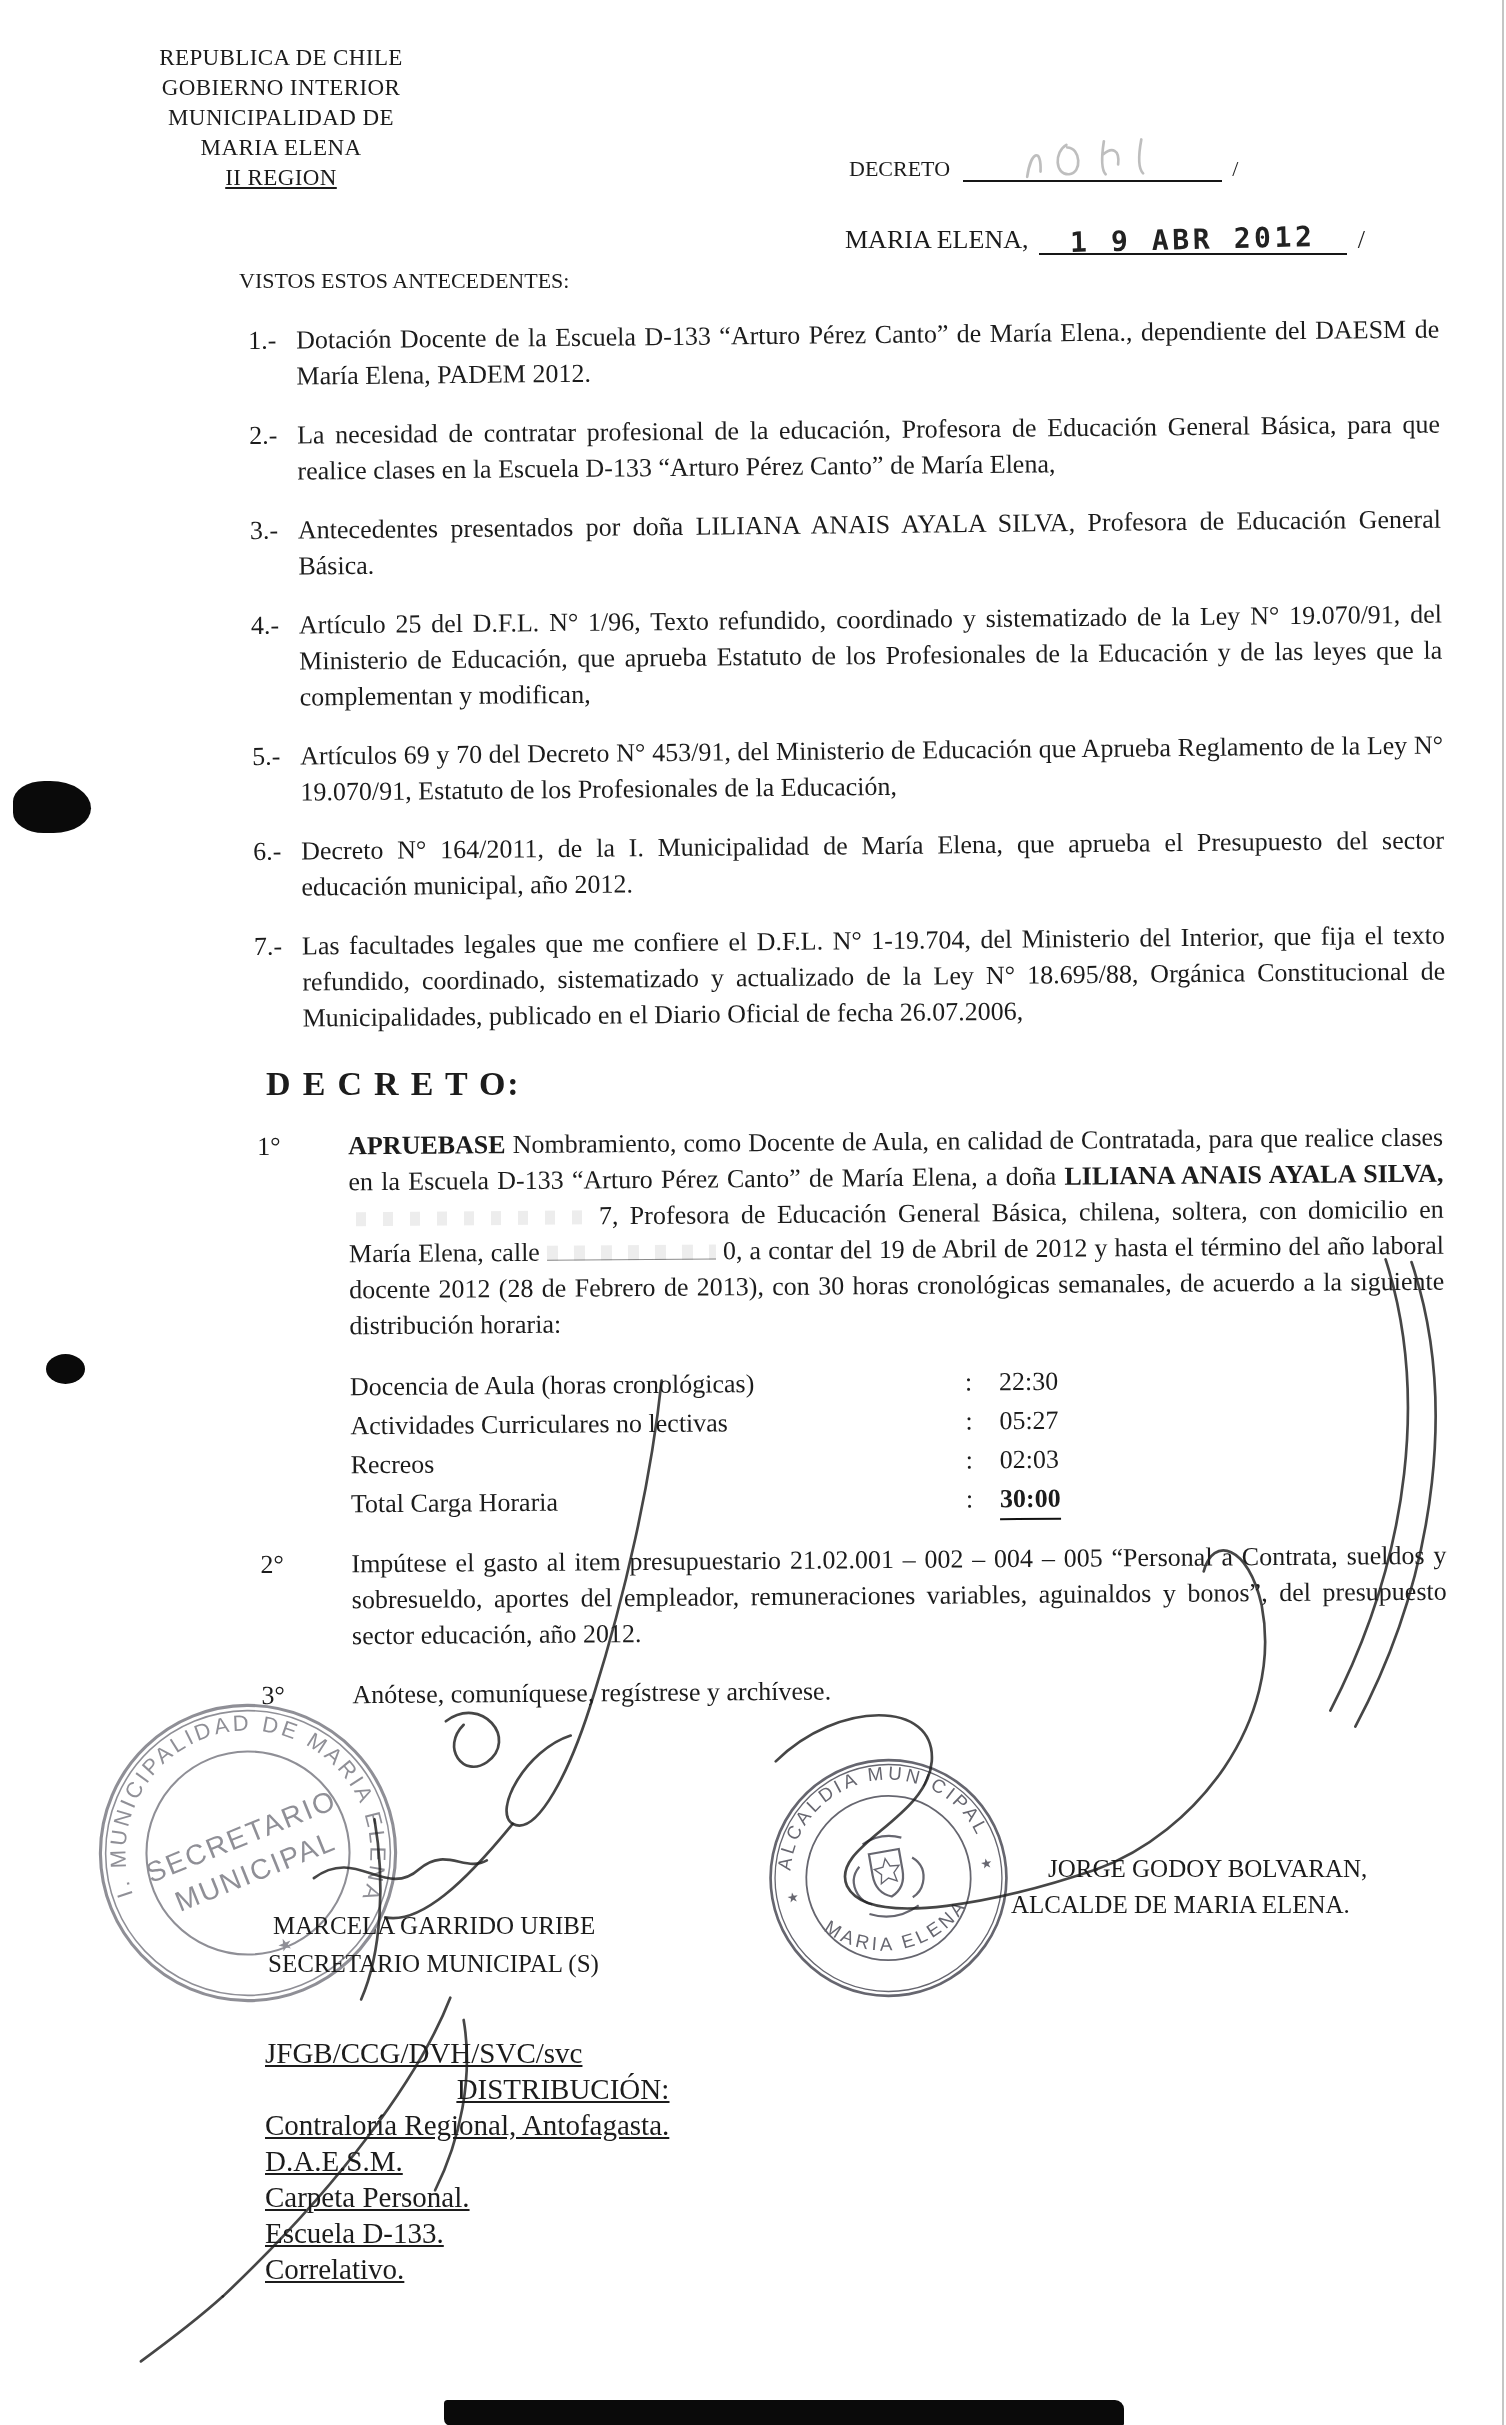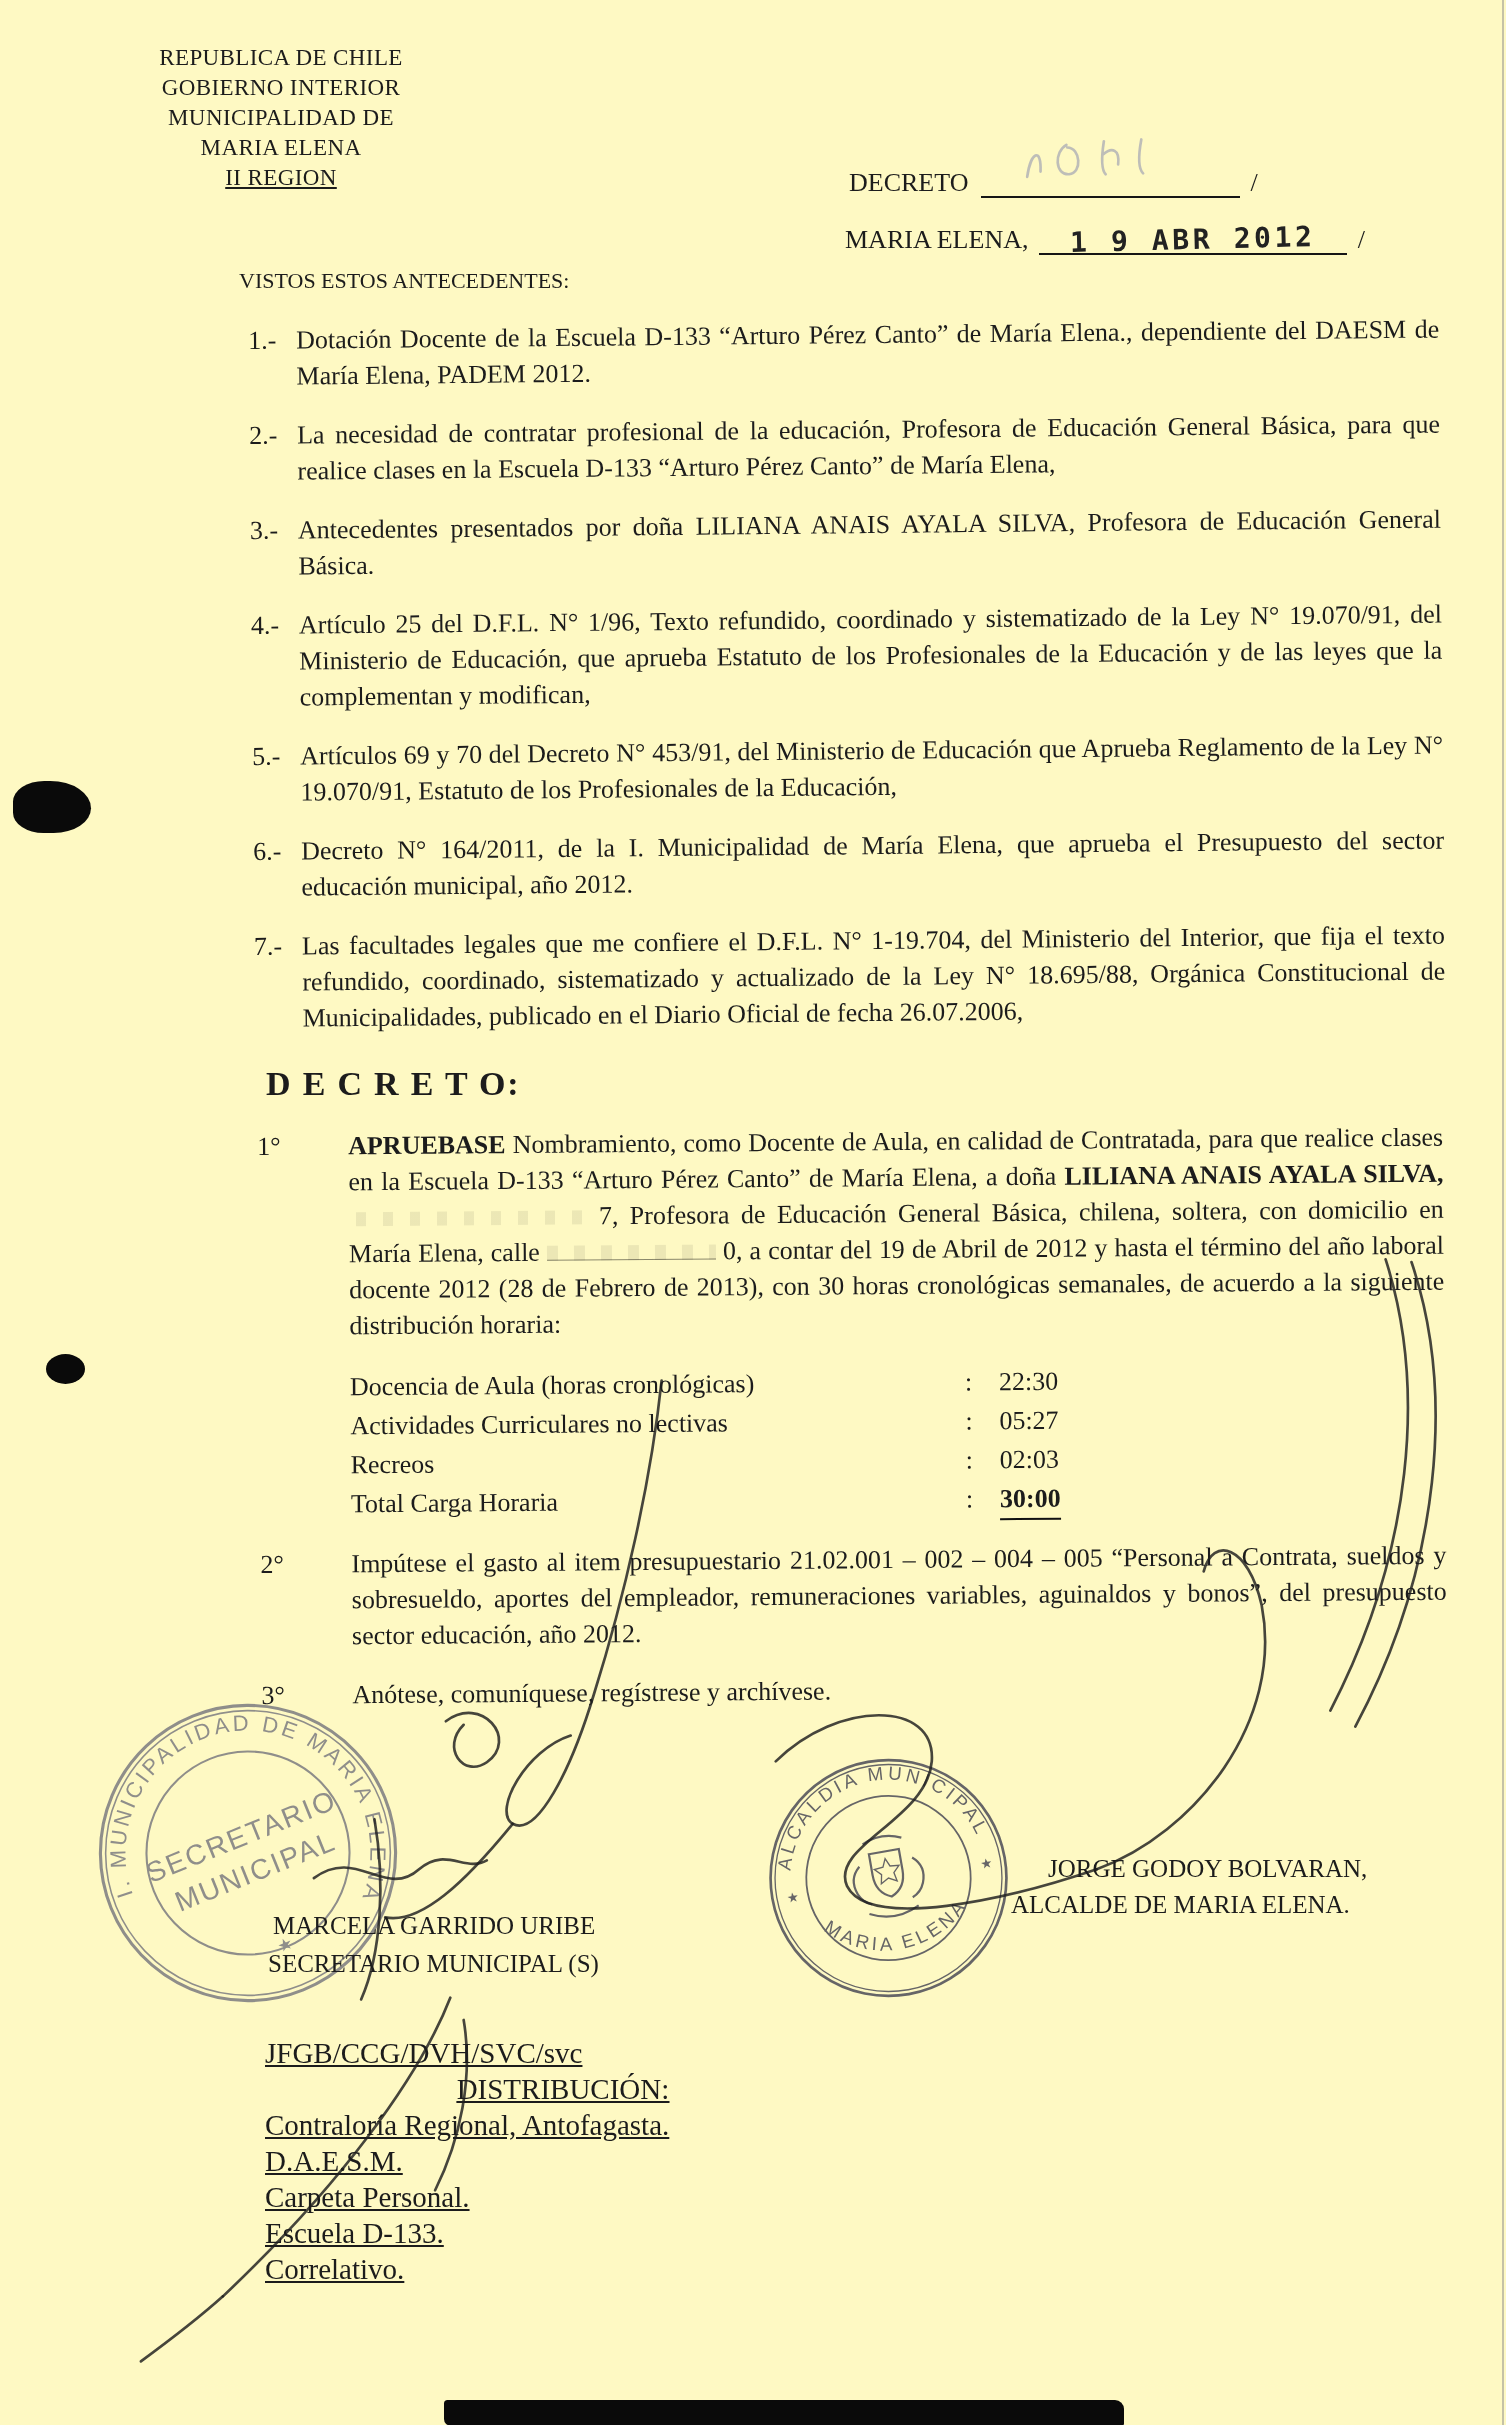--- a/index.html
+++ b/index.html
@@ -1,26 +1,26 @@
 <!DOCTYPE html>
 <html style="font-size:14.3px"><head>
 <meta charset="utf-8">
 <style>
   html,body{margin:0;padding:0;background:#e8e8e8;}
   .page{
     position:relative; width:1506px; height:2426px; margin:0 auto;
-    background:#fef9c3; overflow:hidden;
+    background:#ffffff; overflow:hidden;
     font-family:"Liberation Serif", serif; color:#1c1c1c;
   }
   
   .letterhead{position:absolute; left:134px; top:43px; width:294px; text-align:center;
     font-size:23px; line-height:30px; letter-spacing:0.4px;}
   .letterhead .underlined{text-decoration:underline;}
   
-  .decree-row{position:absolute; left:849px; top:166px; font-size:26px; white-space:nowrap;}
+  .decree-row{position:absolute; left:849px; top:150px; font-size:22px; white-space:nowrap;}
   .date-row{position:absolute; left:845px; top:223px; font-size:26px; white-space:nowrap;}
   .write-line{display:inline-block; border-bottom:2.2px solid #161616; height:30px;
     vertical-align:bottom; text-align:center;}
   .decree-row .write-line{width:259px; margin-left:12.5px;}
   .date-row .write-line{width:308px; margin-left:10.7px;}
   .slash{margin-left:10.7px;}
   .stamp-date{display:inline-block; transform:rotate(-1.4deg);
     font-family:"DejaVu Sans Mono", monospace; font-weight:700; font-size:28px;
     letter-spacing:3.6px; color:#222;}
   

